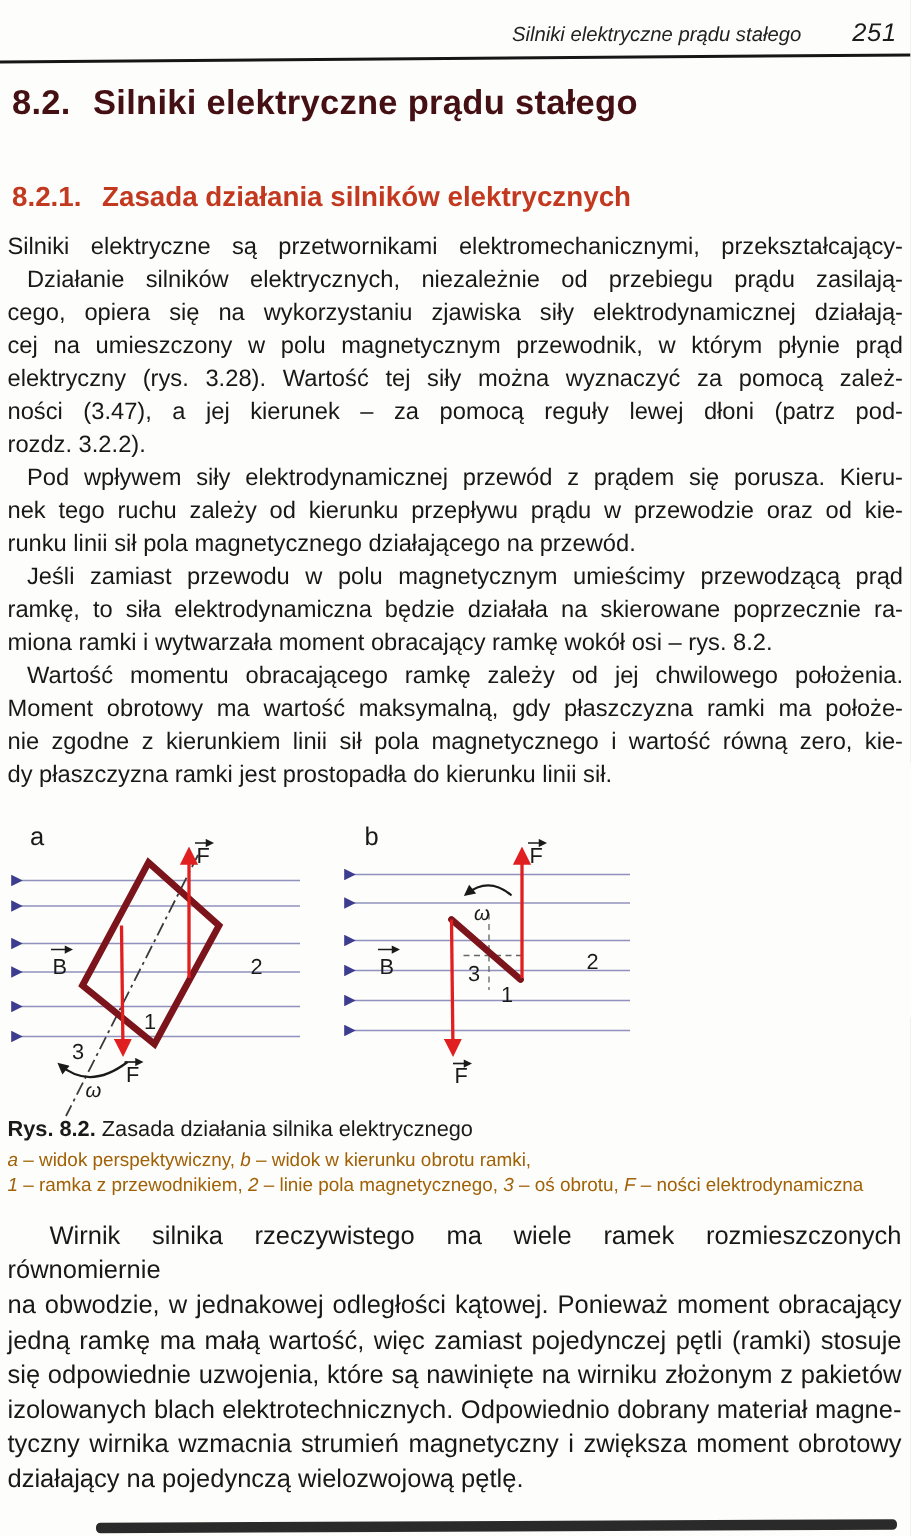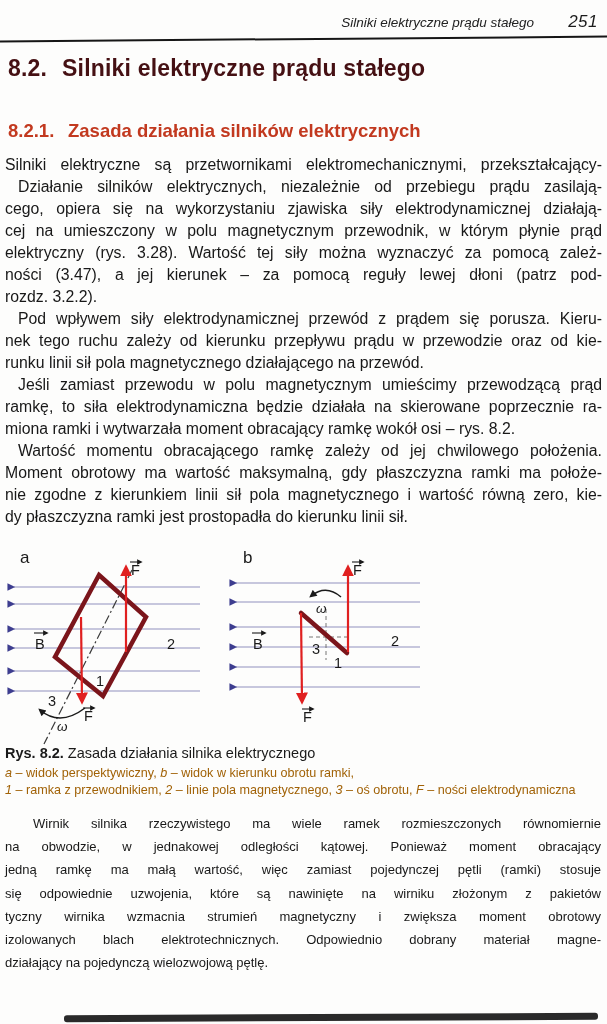--- a/index.html
+++ b/index.html
@@ -28,21 +28,21 @@
   .h2 .num{width:60px;}
   
   .bodytext{position:absolute;top:154px;left:5px;width:597px;
       font-size:15.8px;line-height:22px;color:#181818;}
   .para{margin:0;}
   .jline{text-align:justify;text-align-last:justify;white-space:normal;}
   .jline.last{text-align-last:left;}
   .para.ind .jline:first-child{text-indent:13px;}
   .para.ind-lg .jline:first-child{text-indent:28px;}
   .lastpara{position:absolute;top:812px;left:5px;width:596px;
-      font-size:13px;line-height:23.2px;color:#181818;}
+      font-size:17px;line-height:23.2px;color:#181818;}
   
   .fig{position:absolute;top:540px;left:0;width:607px;height:210px;}
   .fig text{font-family:"Liberation Sans",sans-serif;fill:#1a1a1a;}
   .fl{stroke:#9191bd;stroke-width:1.1;fill:none;}
   .force{stroke:#e02020;stroke-width:2.2;fill:none;}
   .frame{stroke:#7b151b;fill:none;}
   .vec{stroke:#1a1a1a;stroke-width:1.1;fill:none;}
   .dash{stroke:#666;stroke-width:.9;stroke-dasharray:4 3;fill:none;}
   .axis{stroke:#3a3a3a;stroke-width:1.2;stroke-dasharray:9 3 2 3;fill:none;}
   .omega-arc{stroke:#1a1a1a;stroke-width:1.5;fill:none;}
@@ -217,19 +217,19 @@
     <div class="cap-main"><span class="bd">Rys. 8.2.</span><span> Zasada działania silnika elektrycznego</span></div>
     <div class="cap-legend"><span class="it">a</span><span> – widok perspektywiczny, </span><span class="it">b</span><span> – widok w kierunku obrotu ramki,</span></div>
     <div class="cap-legend"><span class="it">1</span><span> – ramka z przewodnikiem, </span><span class="it">2</span><span> – linie pola magnetycznego, </span><span class="it">3</span><span> – oś obrotu, </span><span class="it">F</span><span> – ności elektrodynamiczna</span></div>
   </div>
 
   <div class="lastpara para ind-lg">
       <div class="jline">Wirnik silnika rzeczywistego ma wiele ramek rozmieszczonych równomiernie</div>
       <div class="jline">na obwodzie, w jednakowej odległości kątowej. Ponieważ moment obracający</div>
       <div class="jline">jedną ramkę ma małą wartość, więc zamiast pojedynczej pętli (ramki) stosuje</div>
       <div class="jline">się odpowiednie uzwojenia, które są nawinięte na wirniku złożonym z pakietów</div>
+      <div class="jline">izolowanych blach elektrotechnicznych. Odpowiednio dobrany materiał magne-</div>
       <div class="jline">tyczny wirnika wzmacnia strumień magnetyczny i zwiększa moment obrotowy</div>
-      <div class="jline">izolowanych blach elektrotechnicznych. Odpowiednio dobrany materiał magne-</div>
       <div class="jline last">działający na pojedynczą wielozwojową pętlę.</div>
     </div>
 
   <div class="scan-bar"></div>
 </div>
 
 </body></html>

